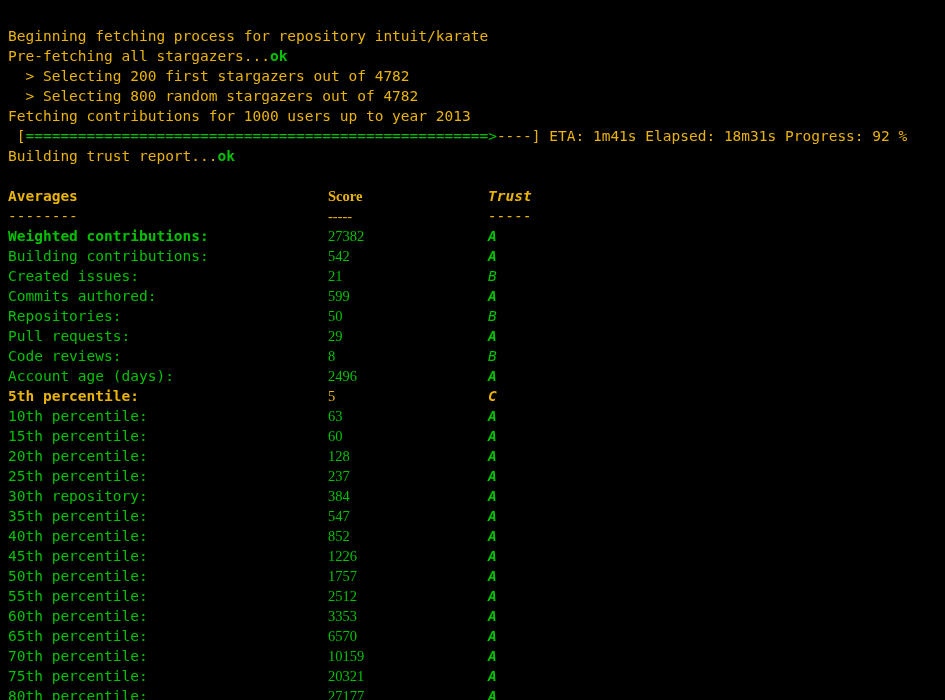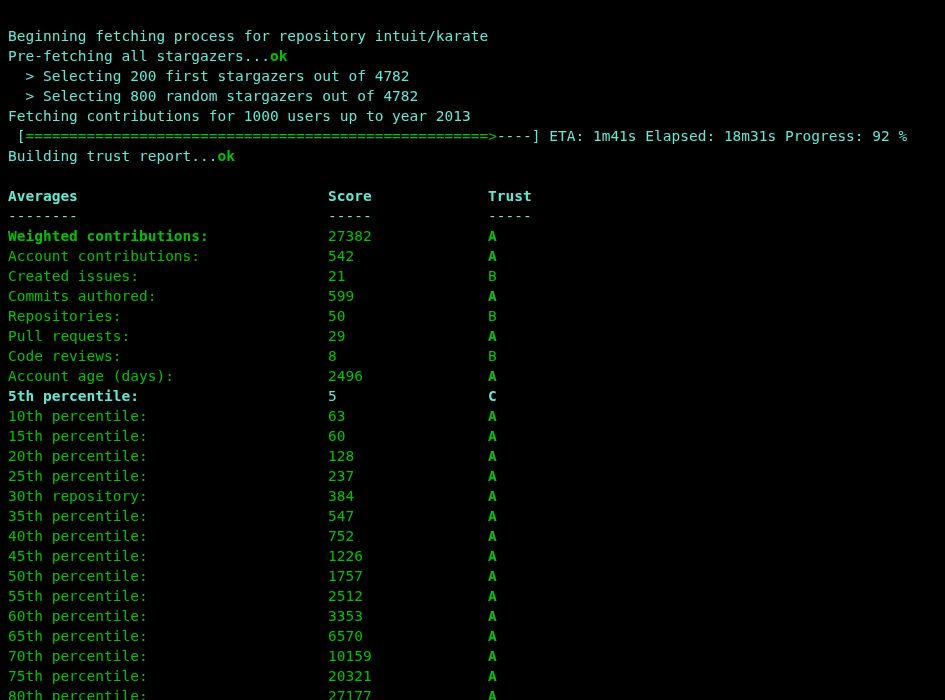--- a/index.html
+++ b/index.html
@@ -11,57 +11,57 @@
     font-family: "DejaVu Sans Mono", "Menlo", "Consolas", monospace;
     font-size: 14.5px;
     line-height: 20px;
     color: #ccc;
     overflow: hidden;
   }
   .terminal {
     padding: 6px 8px;
     white-space: pre;
   }
-  .white { color: #5eead4; }
+  .white { color: #eab308; }
   .green { color: #00c200; }
   .bold  { font-weight: bold; }
   .row .label { display:inline-block; width: 320px; }
-  .row .score { display:inline-block; width: 160px; }
-  .row .trust { display:inline-block; }
+  .row .score { display:inline-block; width: 160px; font-family: Liberation Serif, serif; }
+  .row .trust { display:inline-block;font-style:italic; }
 </style>
 </head>
 <body>
 
 <div class="terminal">
 <span class="white">Beginning fetching process for repository intuit/karate</span>
 <span class="white">Pre-fetching all stargazers...</span><span class="green bold">ok</span>
 <span class="white">  &gt; Selecting 200 first stargazers out of 4782</span>
 <span class="white">  &gt; Selecting 800 random stargazers out of 4782</span>
 <span class="white">Fetching contributions for 1000 users up to year 2013</span>
 <span class="white"> [</span><span class="green">=====================================================&gt;</span><span class="white">----] </span><span class="white">ETA: </span><span class="white">1m41s</span><span class="white"> Elapsed: </span><span class="white">18m31s</span><span class="white"> Progress: </span><span class="white">92 %</span>
 <span class="white">Building trust report...</span><span class="green bold">ok</span>
 
 <span class="row"><span class="label white bold">Averages</span><span class="score white bold">Score</span><span class="trust white bold">Trust</span></span>
 <span class="row"><span class="label white">--------</span><span class="score white">-----</span><span class="trust white">-----</span></span>
 <span class="row"><span class="label green bold">Weighted contributions:</span><span class="score green">27382</span><span class="trust green bold">A</span></span>
-<span class="row"><span class="label green">Account contributions:</span><span class="score green">542</span><span class="trust green bold">A</span></span>
+<span class="row"><span class="label green">Building contributions:</span><span class="score green">542</span><span class="trust green bold">A</span></span>
 <span class="row"><span class="label green">Created issues:</span><span class="score green">21</span><span class="trust green">B</span></span>
 <span class="row"><span class="label green">Commits authored:</span><span class="score green">599</span><span class="trust green bold">A</span></span>
 <span class="row"><span class="label green">Repositories:</span><span class="score green">50</span><span class="trust green">B</span></span>
 <span class="row"><span class="label green">Pull requests:</span><span class="score green">29</span><span class="trust green bold">A</span></span>
 <span class="row"><span class="label green">Code reviews:</span><span class="score green">8</span><span class="trust green">B</span></span>
 <span class="row"><span class="label green">Account age (days):</span><span class="score green">2496</span><span class="trust green bold">A</span></span>
 <span class="row"><span class="label white bold">5th percentile:</span><span class="score white">5</span><span class="trust white bold">C</span></span>
 <span class="row"><span class="label green">10th percentile:</span><span class="score green">63</span><span class="trust green bold">A</span></span>
 <span class="row"><span class="label green">15th percentile:</span><span class="score green">60</span><span class="trust green bold">A</span></span>
 <span class="row"><span class="label green">20th percentile:</span><span class="score green">128</span><span class="trust green bold">A</span></span>
 <span class="row"><span class="label green">25th percentile:</span><span class="score green">237</span><span class="trust green bold">A</span></span>
 <span class="row"><span class="label green">30th repository:</span><span class="score green">384</span><span class="trust green bold">A</span></span>
 <span class="row"><span class="label green">35th percentile:</span><span class="score green">547</span><span class="trust green bold">A</span></span>
-<span class="row"><span class="label green">40th percentile:</span><span class="score green">752</span><span class="trust green bold">A</span></span>
+<span class="row"><span class="label green">40th percentile:</span><span class="score green">852</span><span class="trust green bold">A</span></span>
 <span class="row"><span class="label green">45th percentile:</span><span class="score green">1226</span><span class="trust green bold">A</span></span>
 <span class="row"><span class="label green">50th percentile:</span><span class="score green">1757</span><span class="trust green bold">A</span></span>
 <span class="row"><span class="label green">55th percentile:</span><span class="score green">2512</span><span class="trust green bold">A</span></span>
 <span class="row"><span class="label green">60th percentile:</span><span class="score green">3353</span><span class="trust green bold">A</span></span>
 <span class="row"><span class="label green">65th percentile:</span><span class="score green">6570</span><span class="trust green bold">A</span></span>
 <span class="row"><span class="label green">70th percentile:</span><span class="score green">10159</span><span class="trust green bold">A</span></span>
 <span class="row"><span class="label green">75th percentile:</span><span class="score green">20321</span><span class="trust green bold">A</span></span>
 <span class="row"><span class="label green">80th percentile:</span><span class="score green">27177</span><span class="trust green bold">A</span></span>
 
 

